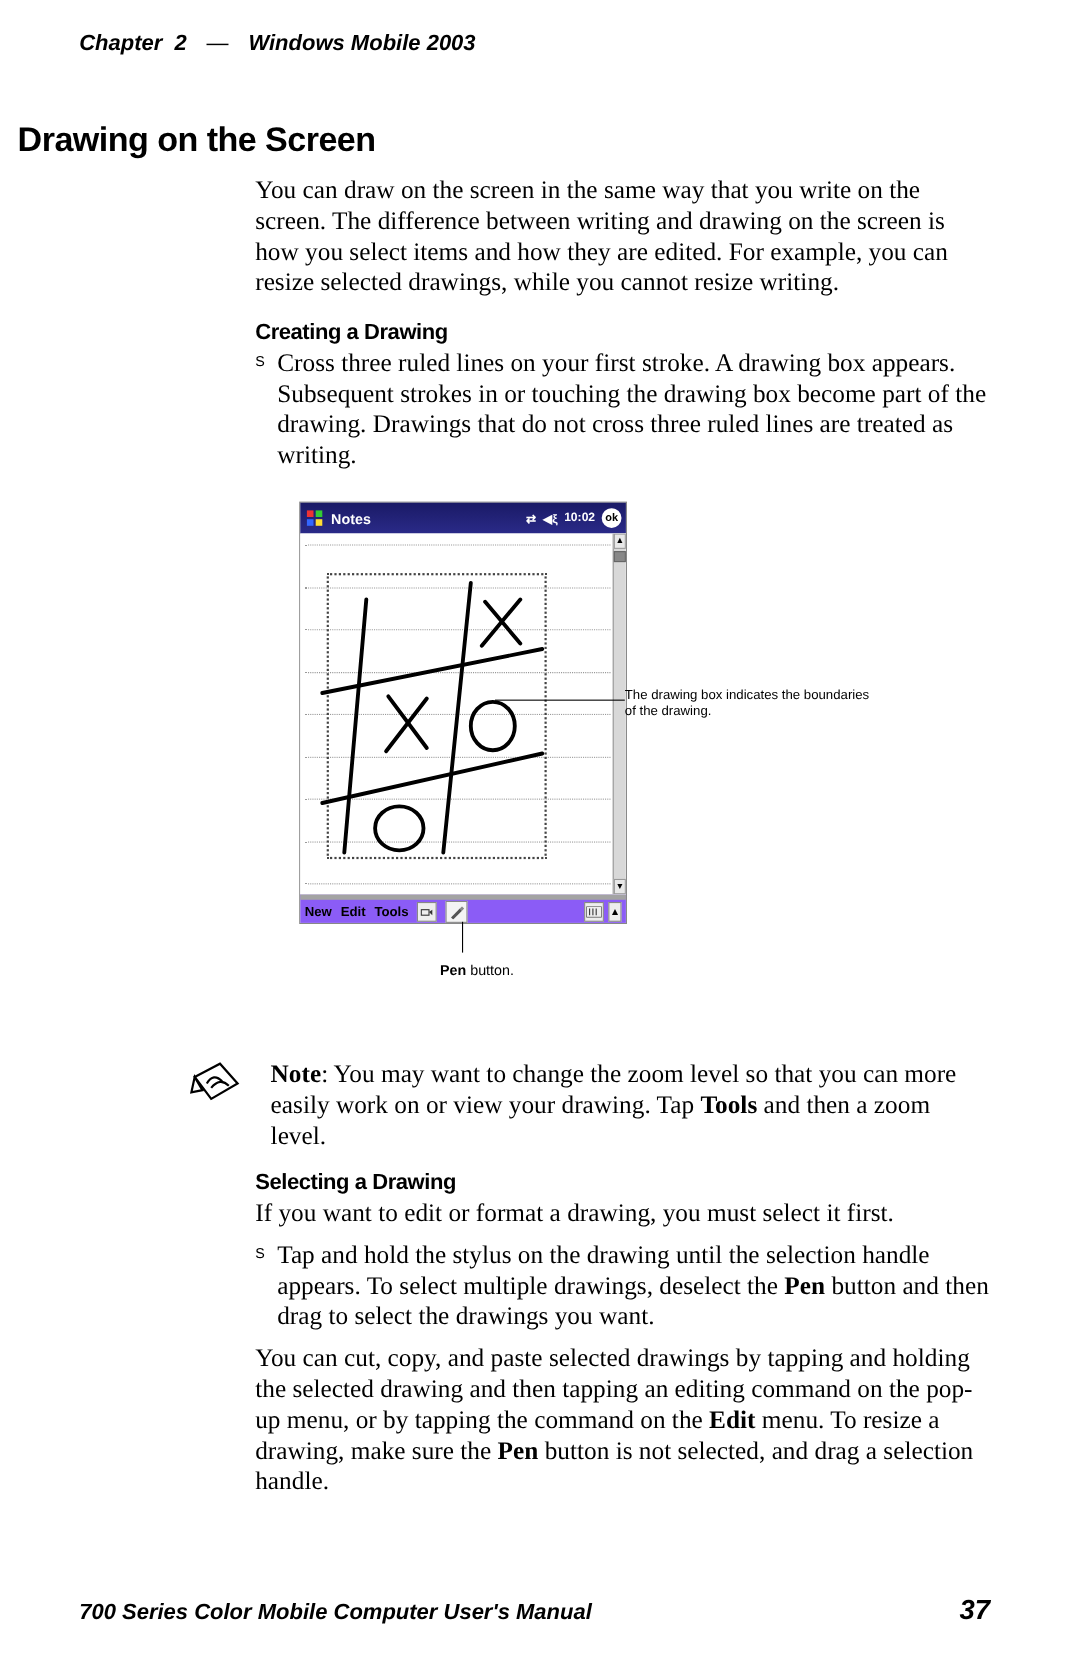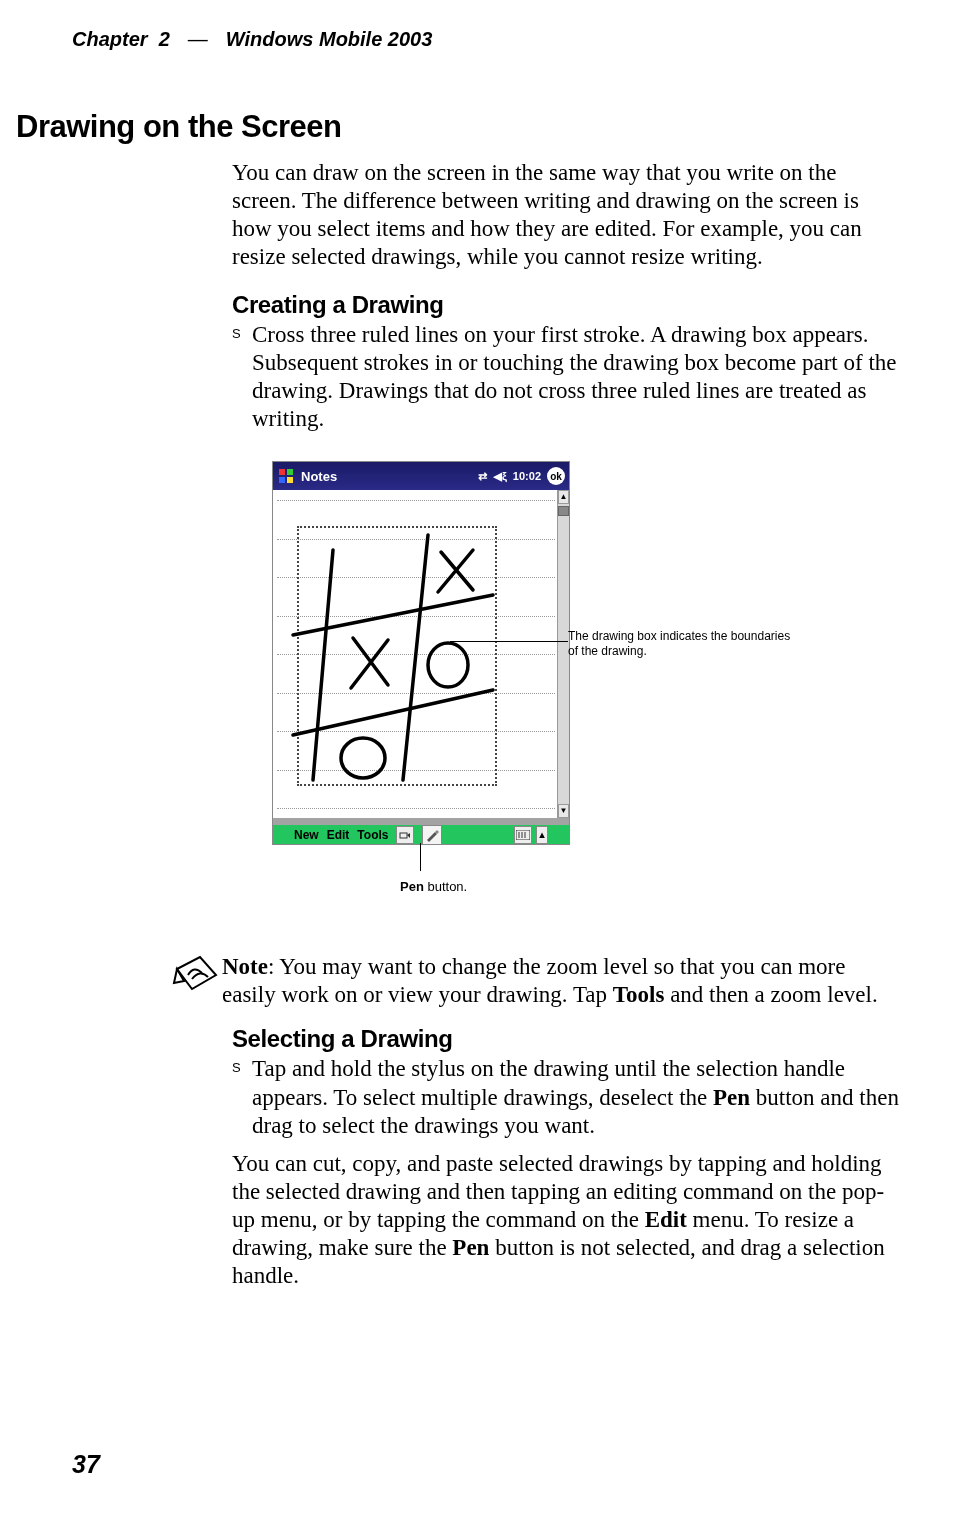--- a/index.html
+++ b/index.html
@@ -38,21 +38,21 @@
     }
     .body-text, .body-block {
       margin-left: 160px;
       font-size: 23px;
       line-height: 1.22;
     }
     .body-block { margin-bottom: 16px; }
     h2.sub {
       font-family: "Myriad", "Helvetica Neue", Arial, sans-serif;
       font-weight: 900;
-      font-size: 24px;
+      font-size: 20px;
       letter-spacing: -0.4px;
       margin-left: 160px;
       margin-top: 20px;
       margin-bottom: 2px;
     }
     ul.bullets {
       margin-left: 160px;
       list-style: none;
     }
     ul.bullets li {
@@ -136,26 +136,26 @@
     }
     .scroll .arrow {
       height:14px; background:#e8e8e8; border:1px solid #999;
       font-size:8px; text-align:center; line-height:12px;
     }
     .scroll .thumb {
       margin-top:2px; height:10px; background:#888; border:1px solid #666;
     }
     .dev-menubar {
       height: 26px;
-      background: #22c55e;
-      border-top: 7px solid #a3a3a3;
+      background: #8b5cf6;
+      border-top: 5px solid #a3a3a3;
       display:flex; align-items:center;
       font-family: Tahoma, Arial, sans-serif;
       font-size:12px; font-weight:bold;
-      padding: 0 21px; gap: 8px;
+      padding: 0 4px; gap: 8px;
     }
     .menu-icon {
       width:18px;height:18px;border:1px solid #888;background:#eee;
       display:inline-flex;align-items:center;justify-content:center;font-size:10px;
     }
     .pen-slot {
       width:20px;height:20px;border:1px solid #888;background:#f4f4f4;
       display:inline-flex;align-items:center;justify-content:center;
     }
     .sip {
@@ -187,22 +187,22 @@
     .pen-callout-text {
       position:absolute;
       left: -20px; top: 36px;
       font-family: Arial, sans-serif;
       font-size: 13px;
       white-space: nowrap;
     }
     .pen-callout-text b { font-weight: bold; }
     .note-row {
       display:flex;
-      margin-top: 36px;
-      gap: 0;
+      margin-top: 51px;
+      gap: 24px;
       margin-left: 100px;
     }
     .note-icon {
       width: 50px; height: 44px;
       flex: 0 0 auto;
     }
     .note-text {
       font-size: 23px;
       line-height: 1.22;
     }
@@ -349,26 +349,28 @@
         <path d="M5 16 L2 30 L12 28 Z" fill="none" stroke="#000" stroke-width="2"></path>
         <path d="M16 22 Q22 12 30 20 M20 26 Q28 16 36 24" fill="none" stroke="#000" stroke-width="2"></path>
       </svg>
     </div>
     <p class="note-text">
       <b>Note</b><span>: You may want to change the zoom level so that you can more easily work on or view your drawing. Tap </span><b>Tools</b><span> and then a zoom level.</span>
     </p>
   </div>
 
   <h2 class="sub" style="margin-top:16px">Selecting a Drawing</h2>
+  <p class="body-text" style="margin-bottom:10px">If you want to edit or format a drawing, you must select it first.</p>
   <ul class="bullets">
     <li>
       <span>Tap and hold the stylus on the drawing until the selection handle appears. To select multiple drawings, deselect the </span><b>Pen</b><span> button and then drag to select the drawings you want.</span>
     </li>
   </ul>
   <p class="body-text">
     <span>You can cut, copy, and paste selected drawings by tapping and holding the selected drawing and then tapping an editing command on the pop-up menu, or by tapping the command on the </span><b>Edit</b><span> menu. To resize a drawing, make sure the </span><b>Pen</b><span> button is not selected, and drag a selection handle.</span>
   </p>
 
 </div>
 
 <div class="footer">
+  <span class="manual">700 Series Color Mobile Computer User's Manual</span>
   <span class="page">37</span>
 </div>
 
 </body></html>

